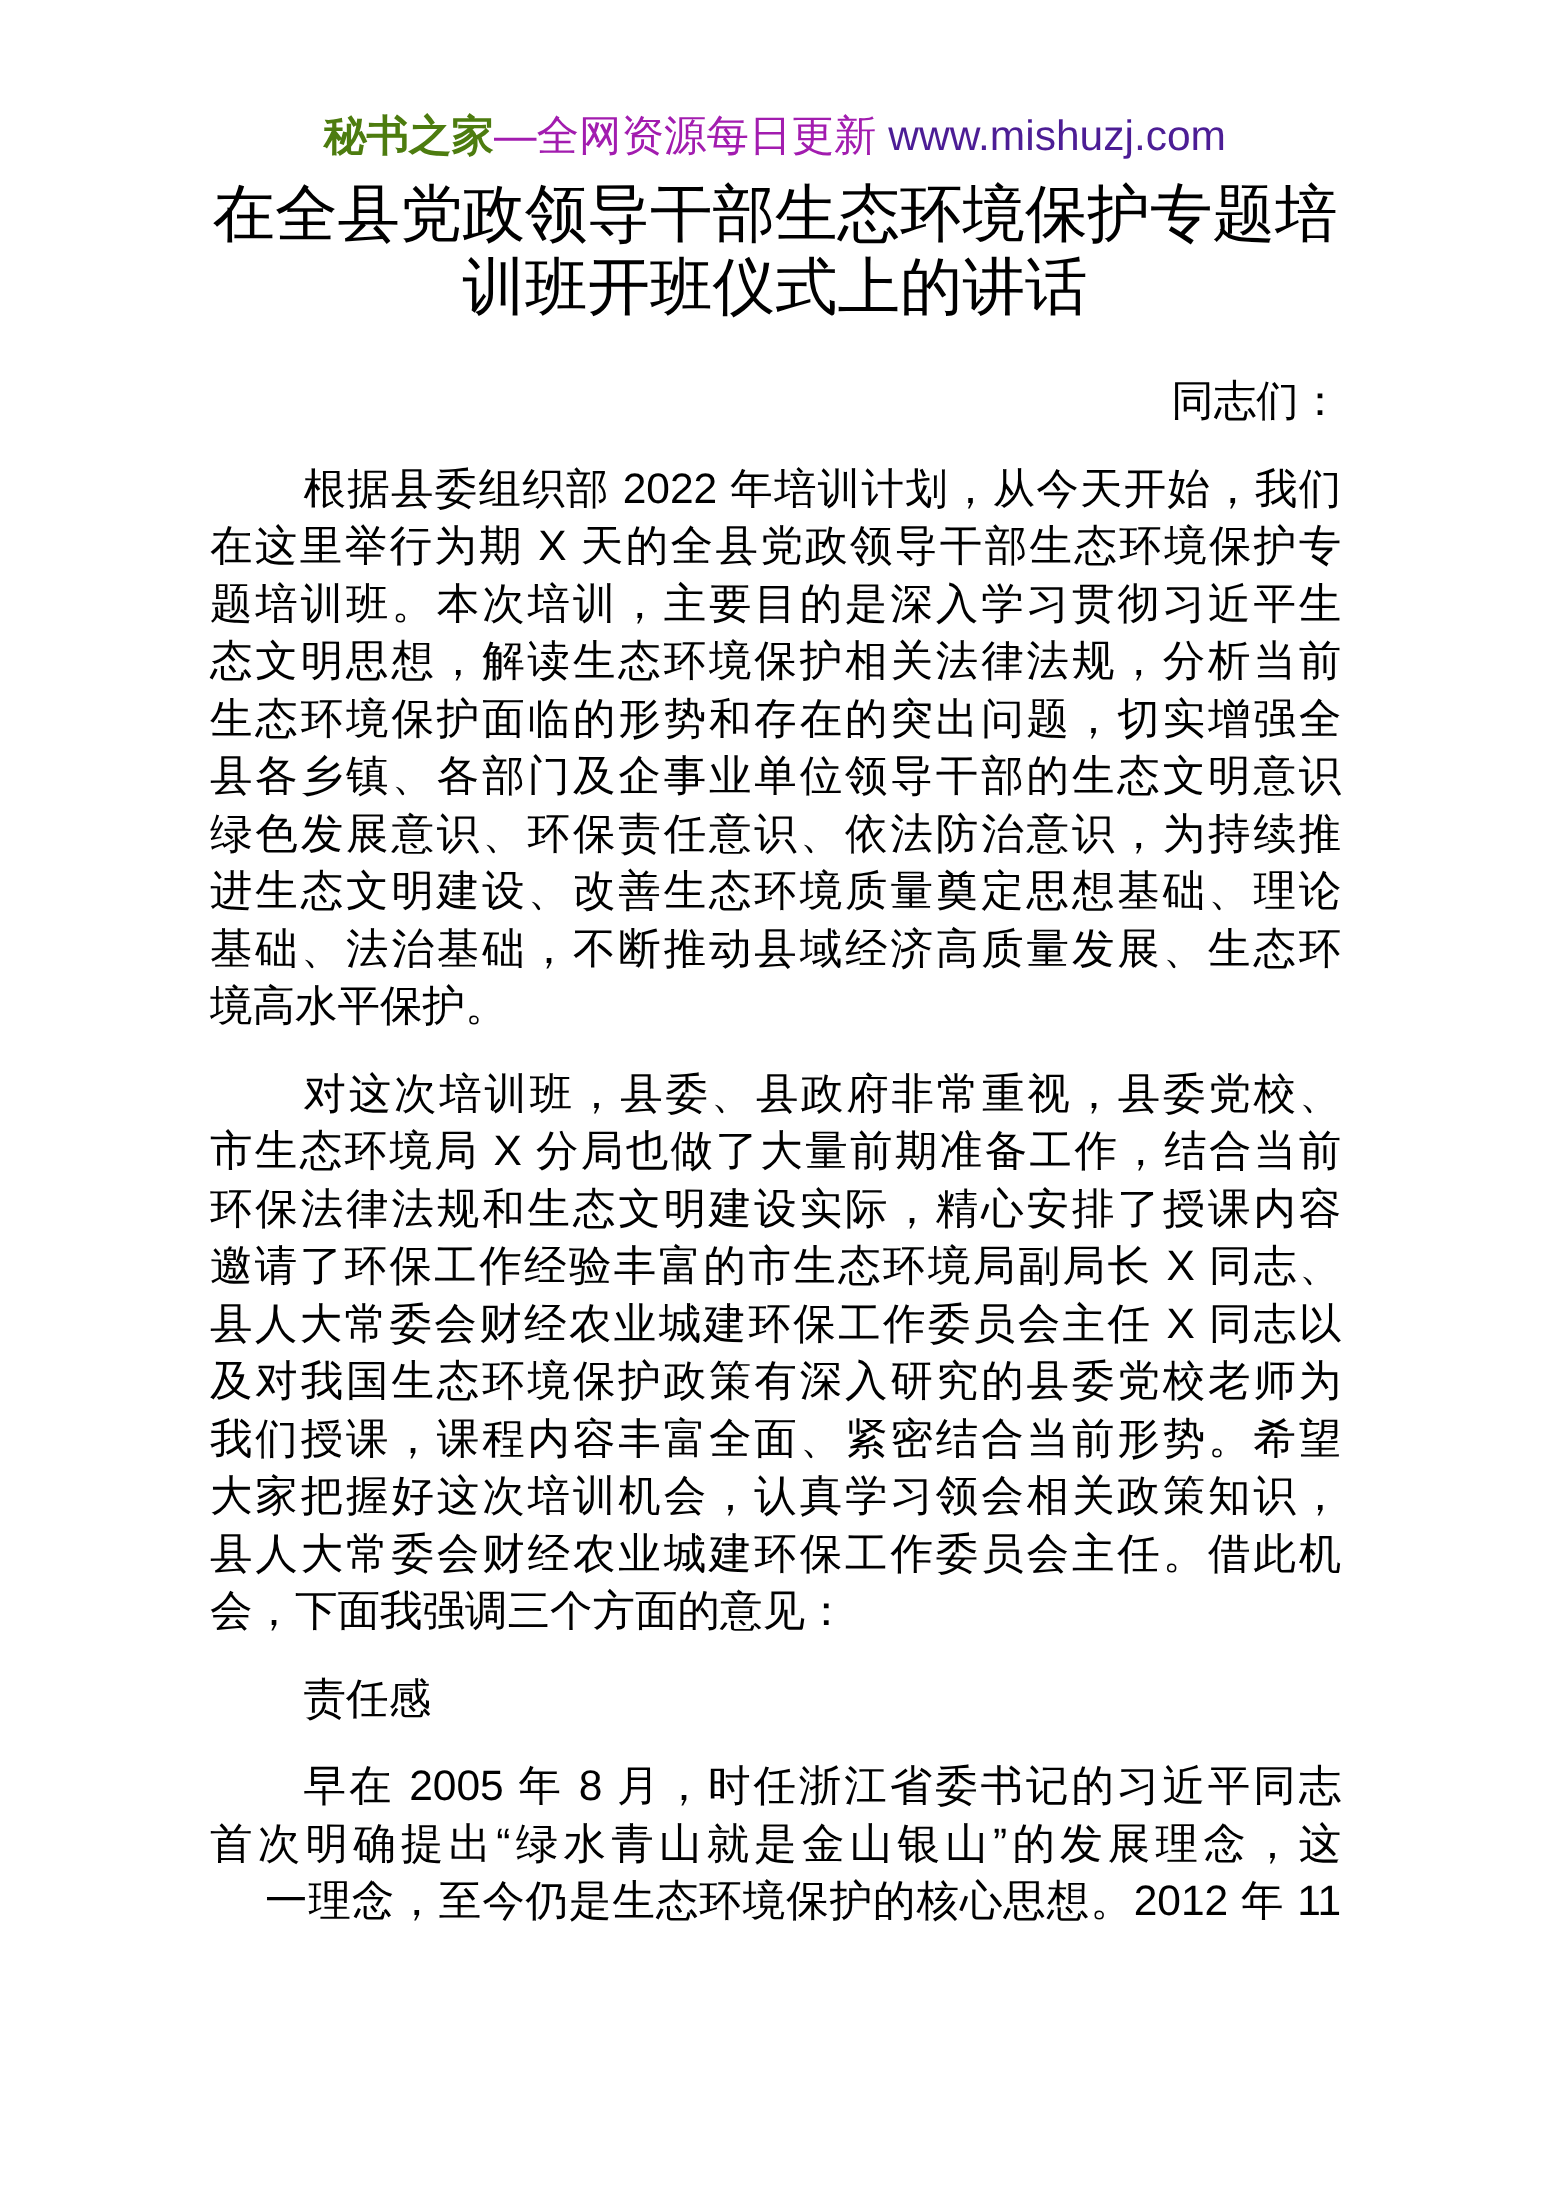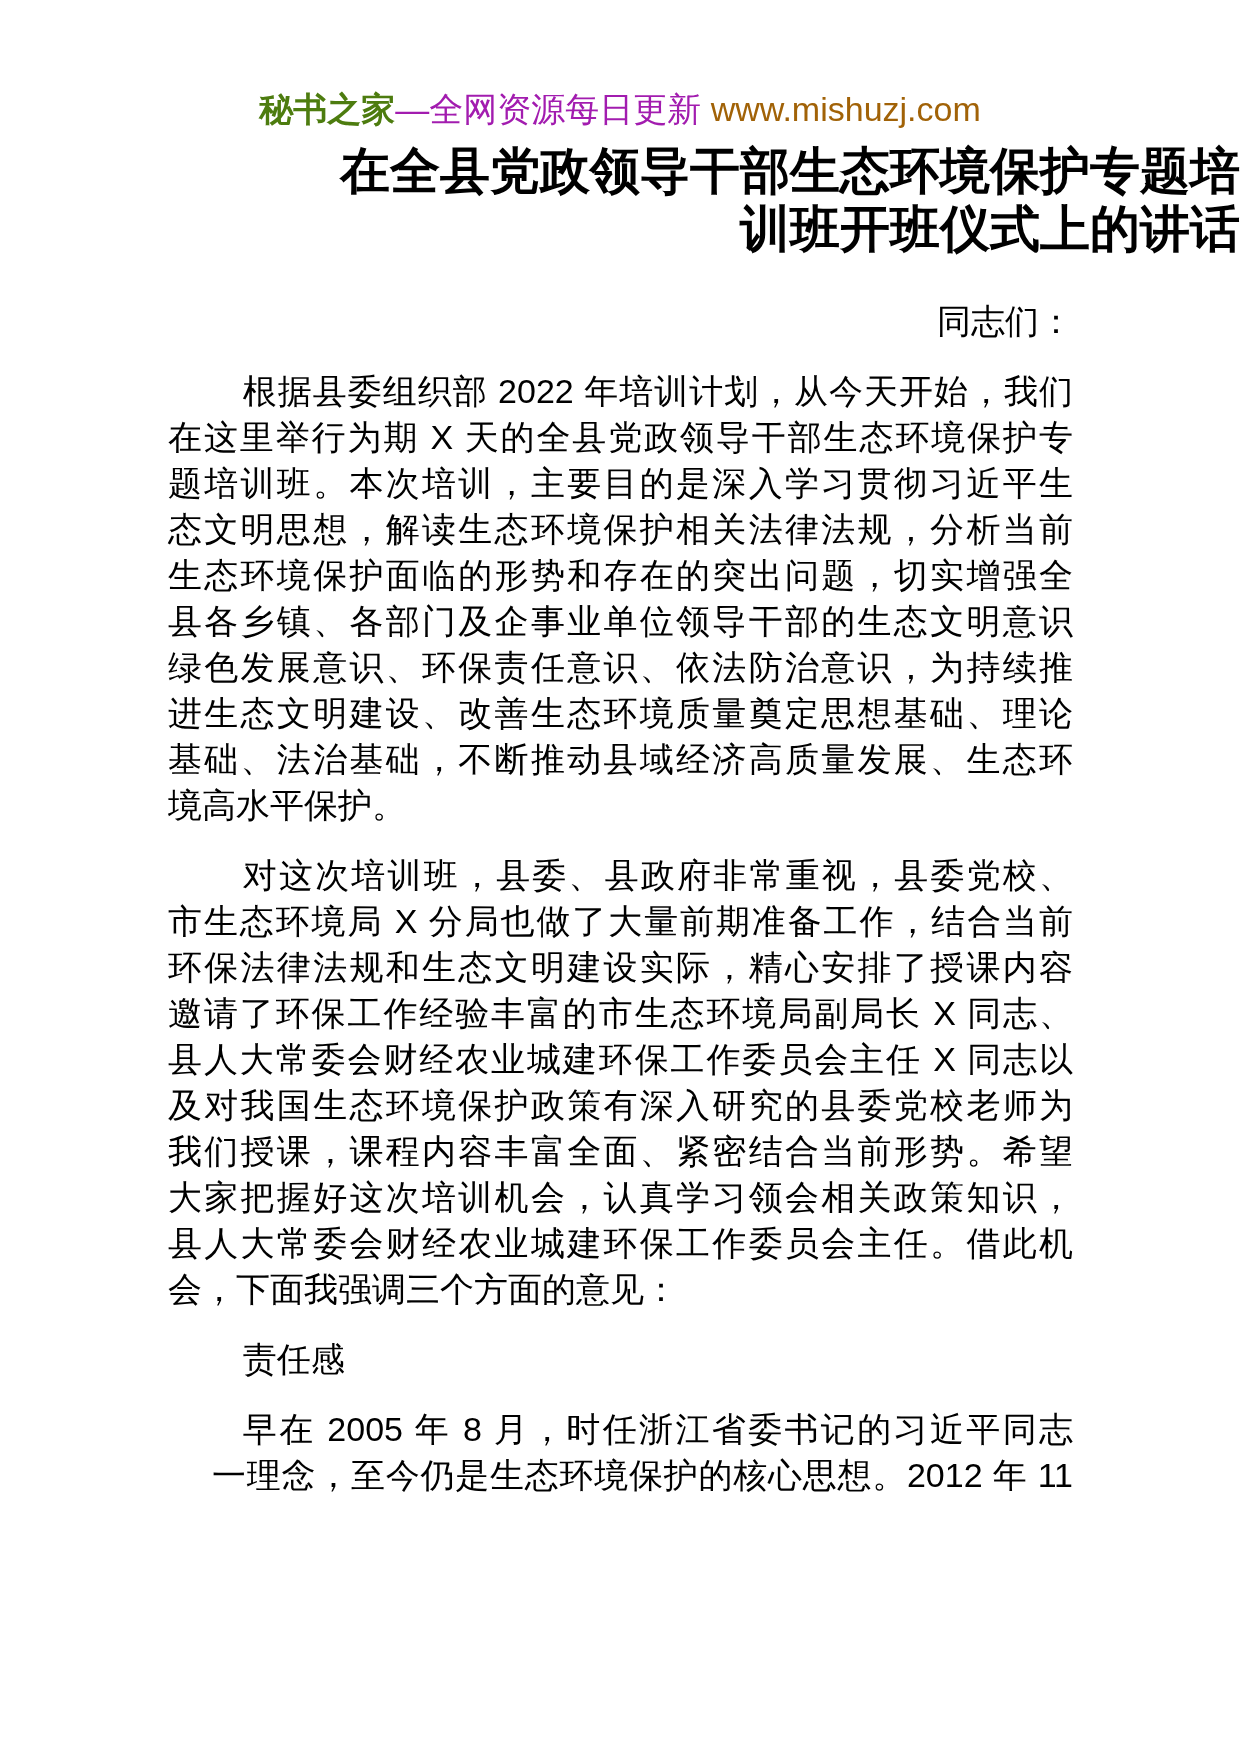--- a/index.html
+++ b/index.html
@@ -24,29 +24,29 @@
     white-space: nowrap;
   }
   .doc-header .brand {
     color: #4d7c0f;
     font-weight: bold;
   }
   .doc-header .tagline {
     color: #a21caf;
   }
   .doc-header .url {
-    color: #a16207;
+    color: #4c1d95;
     cursor: pointer;
   }
   .doc-title {
     margin: 10px 0 0 0;
-    text-align: right;
+    text-align: center;
     font-size: 50px;
     line-height: 58px;
-    font-weight: 700;
+    font-weight: 400;
   }
   .doc-title .tline {
     white-space: nowrap;
   }
   .content {
     margin: 40px 167px 0 168px;
     font-size: 34px;
     line-height: 46px;
   }
   .salutation {
@@ -112,17 +112,18 @@
         <div class="line">我们授课，课程内容丰富全面、紧密结合当前形势。希望</div>
         <div class="line">大家把握好这次培训机会，认真学习领会相关政策知识，</div>
         <div class="line">县人大常委会财经农业城建环保工作委员会主任。借此机</div>
         <div class="line last">会，下面我强调三个方面的意见：</div>
       </div>
     <div class="para heading">
         <div class="line last">责任感</div>
       </div>
     <div class="para cut">
         <div class="line">早在 2005 年 8 月，时任浙江省委书记的习近平同志</div>
+        <div class="line">首次明确提出“绿水青山就是金山银山”的发展理念，这</div>
         <div class="line last">一理念，至今仍是生态环境保护的核心思想。2012 年 11</div>
       </div>
   </div>
 
 </div>
 
 </body></html>

